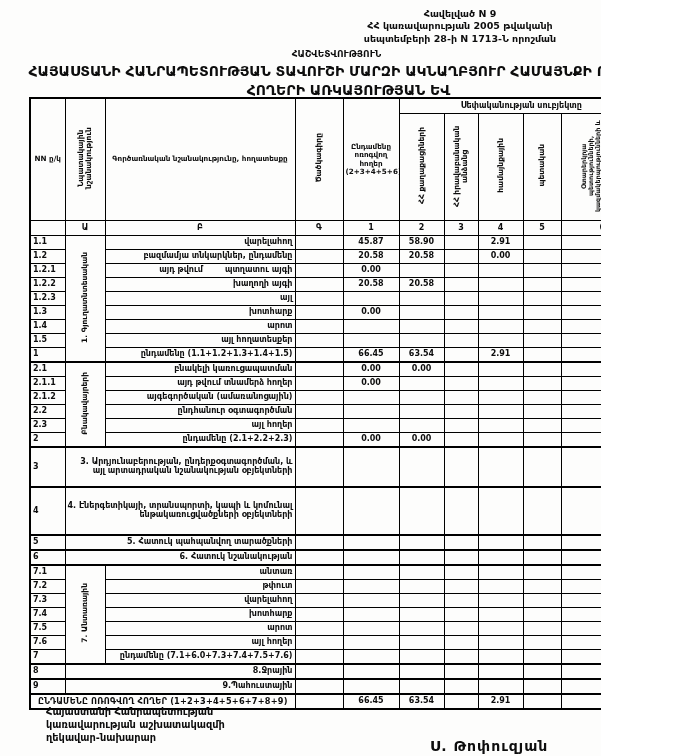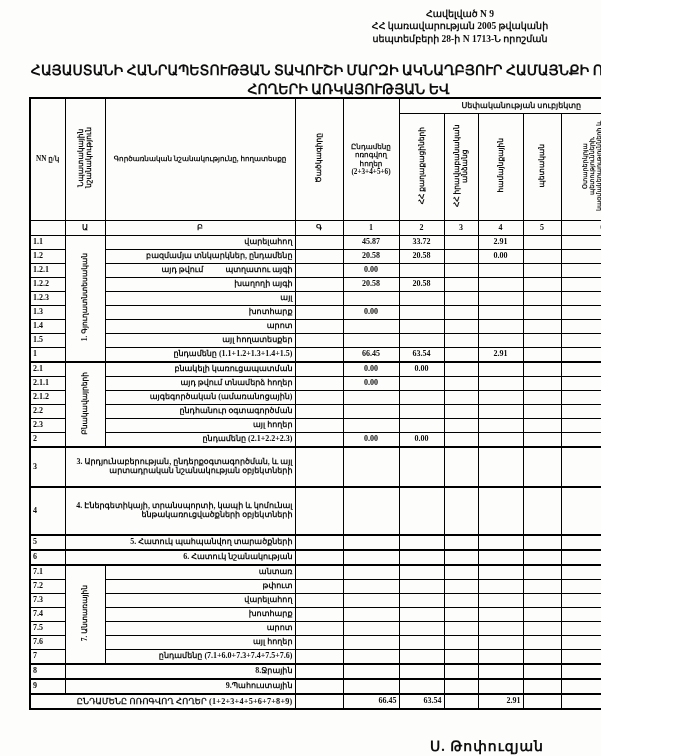--- a/index.html
+++ b/index.html
@@ -3,21 +3,21 @@
 <meta charset="utf-8">
 <style>
   html,body { margin:0; padding:0; }
   body {
     width:673px; height:756px;
     background:#ffffff;
     font-family:"DejaVu Sans", sans-serif;
     color:#0d0d0d;
     -webkit-font-smoothing:none;
   }
-  .doc { position:relative; width:601px; height:756px; background:#fdfdfc; overflow:hidden;font-family:Liberation Serif, serif; }
+  .doc { position:relative; width:601px; height:756px; background:#fdfdfc; overflow:hidden; }
 
   
   .annex {
     position:absolute; top:8px; left:295px; width:330px;
     text-align:center; font-weight:700; font-size:9.5px; line-height:1.3;
   }
   .title {
     position:absolute; top:49px; left:0; width:673px;
     text-align:center; font-weight:700; font-size:9px;
   }
@@ -57,21 +57,21 @@
     transform:rotate(180deg);
     white-space:normal;
     line-height:1.05;
     font-size:7.5px;
     max-height:102px;
   }
   .vert.small { font-size:6.4px; line-height:1.1; }
   .sec .vert { max-height:115px; font-size:7.5px; }
   th.hcell { font-size:7.2px; line-height:1.15; }
   tr.sep td { border-top:2px solid #000; }
-  tr.total td { border-top:2px solid #000; border-bottom:2px solid #000;text-align:right; }
+  tr.total td { border-top:2px solid #000; border-bottom:2px solid #000; }
   td.total-lbl { text-align:center; font-size:8.2px; letter-spacing:0.2px; }
   .split span.part2 { margin-left:22px; }
   .indent { margin-left:96px; }
 
   
   .footer-org {
     position:absolute; top:706px; left:46px;
     font-weight:700; font-size:9.8px; line-height:1.32;
   }
   .signature {
@@ -83,20 +83,21 @@
 <body>
 
 <div class="doc">
 
   <div class="annex">
     <div>Հավելված N 9</div>
     <div>ՀՀ կառավարության 2005 թվականի</div>
     <div>սեպտեմբերի 28-ի N 1713-Ն որոշման</div>
   </div>
 
+  <div class="title">ՀԱՇՎԵՏՎՈՒԹՅՈՒՆ</div>
   <div class="subtitle">
     <div>ՀԱՅԱՍՏԱՆԻ ՀԱՆՐԱՊԵՏՈՒԹՅԱՆ ՏԱՎՈՒՇԻ ՄԱՐԶԻ ԱԿՆԱՂԲՅՈՒՐ ՀԱՄԱՅՆՔԻ ՈՌՈԳՎՈՂ ՀՈՂԵՐԻ ԱՌԿԱՅՈՒԹՅԱՆ ԵՎ</div>
   </div>
 
   <table class="report">
     <colgroup>
       <col style="width:35px">
         <col style="width:40px">
         <col style="width:190px">
         <col style="width:48px">
@@ -137,21 +138,21 @@
       </tr>
     </thead>
     <tbody>
 
       <tr>
         <td class="num">1.1</td>
         <td class="sec" rowspan="9"><span class="vert">1. Գյուղատնտեսական</span></td>
         <td class="lbl">վարելահող</td>
         <td class="code"></td>
         <td class="val">45.87</td>
-        <td class="val">33.72</td>
+        <td class="val">58.90</td>
         <td class="val"></td>
         <td class="val">2.91</td>
         <td class="val"></td>
         <td class="val"></td>
       </tr>
       <tr>
         <td class="num">1.2</td>
         <td class="lbl">բազմամյա տնկարկներ, ընդամենը</td>
         <td class="code"></td>
         <td class="val">20.58</td>
@@ -462,15 +463,20 @@
         <td class="val">66.45</td>
         <td class="val">63.54</td>
         <td class="val"></td>
         <td class="val">2.91</td>
         <td class="val"></td>
         <td class="val"></td>
       </tr>
     </tbody>
   </table>
 
+  <div class="footer-org">
+    <div>Հայաստանի Հանրապետության</div>
+    <div>կառավարության աշխատակազմի</div>
+    <div>ղեկավար-նախարար</div>
+  </div>
   <div class="signature">Ս. Թոփուզյան</div>
 
 </div>
 
 </body></html>

